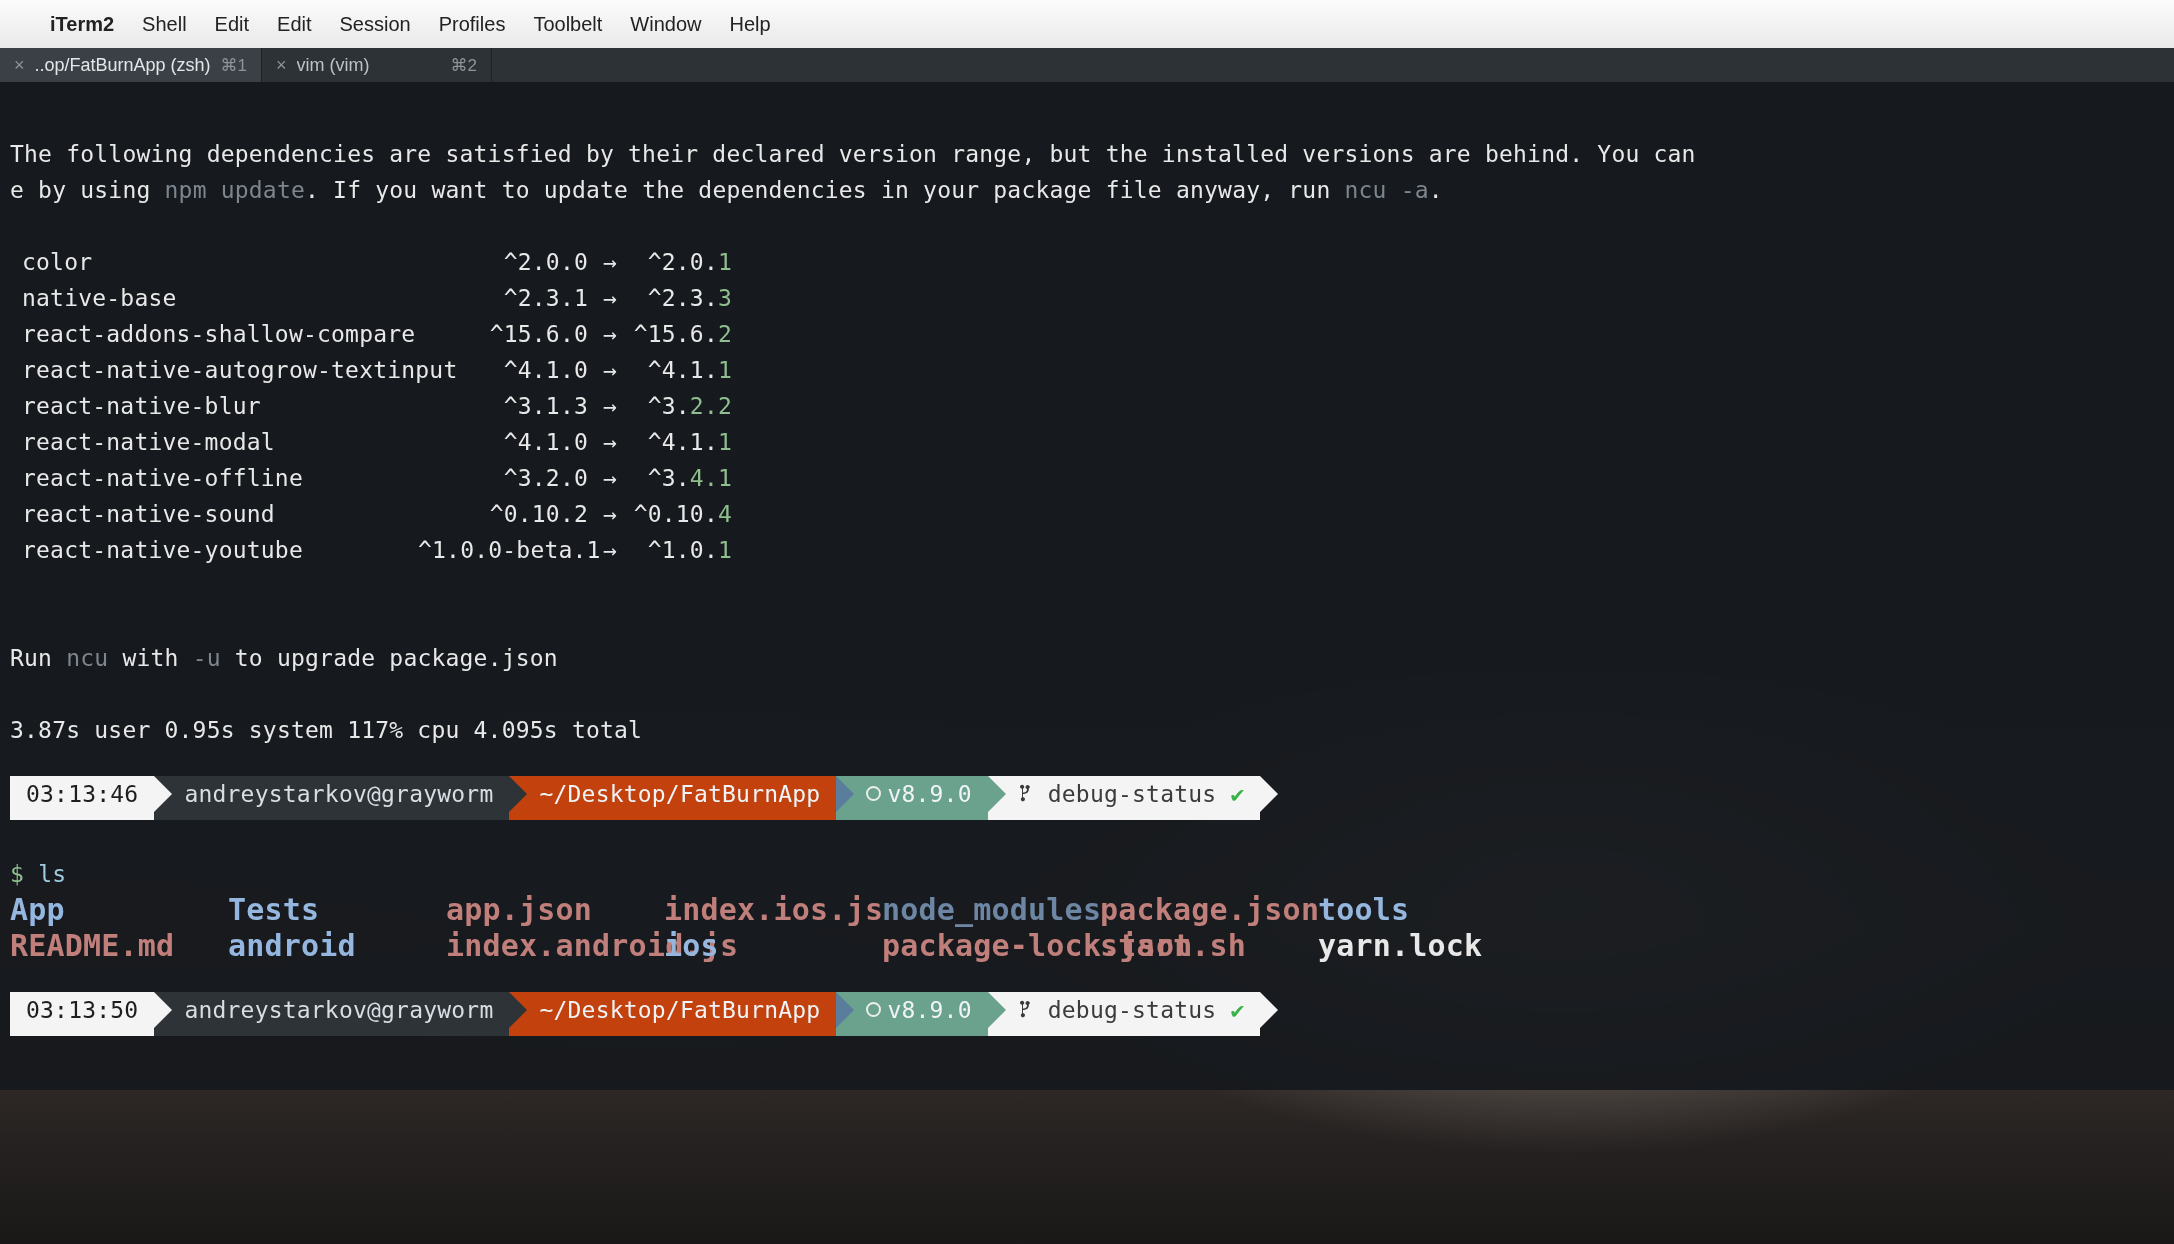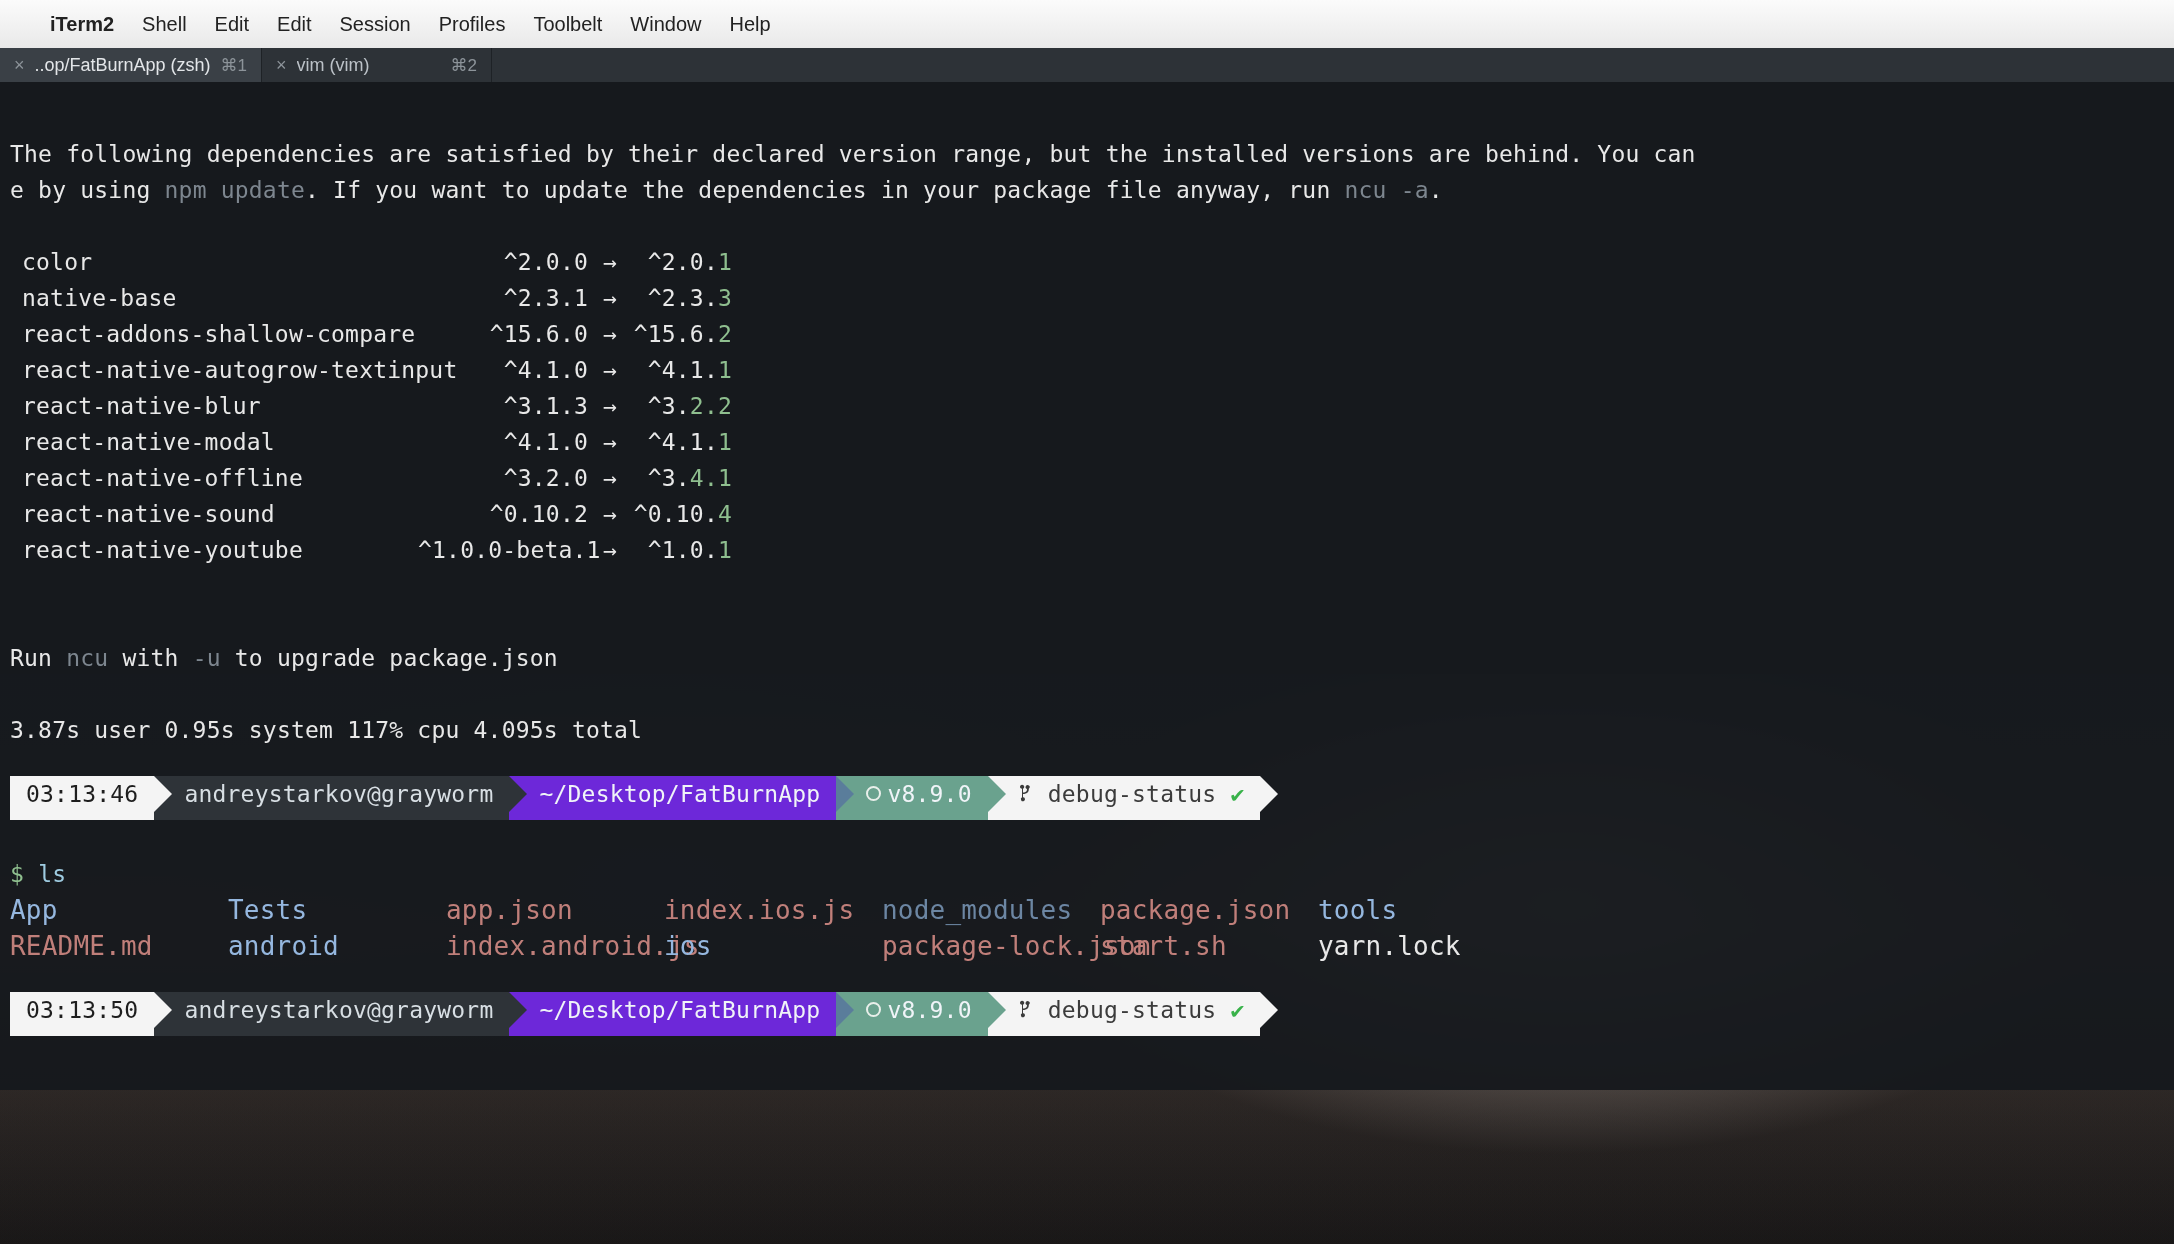--- a/index.html
+++ b/index.html
@@ -86,42 +86,43 @@
     top: 0;
     border-top: 18px solid transparent;
     border-bottom: 18px solid transparent;
     border-left: 18px solid currentColor;
     z-index: 1;
   }
   .seg.time { background: #f4f4f4; color: #1e1e1e; }
   .seg.time::after { color: #f4f4f4; }
   .seg.userhost { background: #2e3338; color: #d8dfe4; padding-left: 30px; text-align: right; }
   .seg.userhost::after { color: #2e3338; }
-  .seg.path { background: #6d28d9; color: #f0f4f8; padding-left: 30px; }
+  .seg.path { background: #c2410c; color: #f0f4f8; padding-left: 30px; }
   .seg.path::after { color: #5a7d9b; }
   .seg.node { background: #6aa28e; color: #f0f4f8; padding-left: 30px; }
   .seg.node::after { color: #6aa28e; }
   .seg.branch { background: #f4f4f4; color: #3b3b3b; padding-left: 30px; }
   .seg.branch::after { color: #f4f4f4; }
   .check { color: #39b24a; }
   .branch-icon { display:inline-block; transform: translateY(1px); }
   .branch-icon svg { width: 16px; height: 20px; }
   .node-icon { display:inline-block; width: 15px; height: 15px; border: 2px solid #e9efea; border-radius: 50%; vertical-align: middle; margin-right: 6px; transform: translateY(-2px); }
   .cmd-line { margin-top: 0; }
   .dollar { color: #8fbf8f; }
   .cmd-git { color: #9ecbe0; }
   .cmd-arg { color: #e8e8e8; }
   .cmd-str { color: #d8a860; }
   .cursor { display: inline-block; width: 14px; height: 28px; background: #c5c9cd; vertical-align: middle; transform: translateY(-3px); }
   
   .ls-grid {
     display: grid;
     grid-template-columns: 218px 218px 218px 218px 218px 218px 218px;
-    font-size: 26px;
+    font-size: 30px;
     line-height: 36px;
+    font-weight: bold;
   }
   .c-blue { color: #95b7df; }
   .c-salmon { color: #c07f7a; }
   .c-plain { color: #e8e8e8; }
   .c-dimblue { color: #6c86a3; }
   
   .wallpaper {
     position: absolute;
     left: 0; right: 0; bottom: 0;
     height: 570px;

